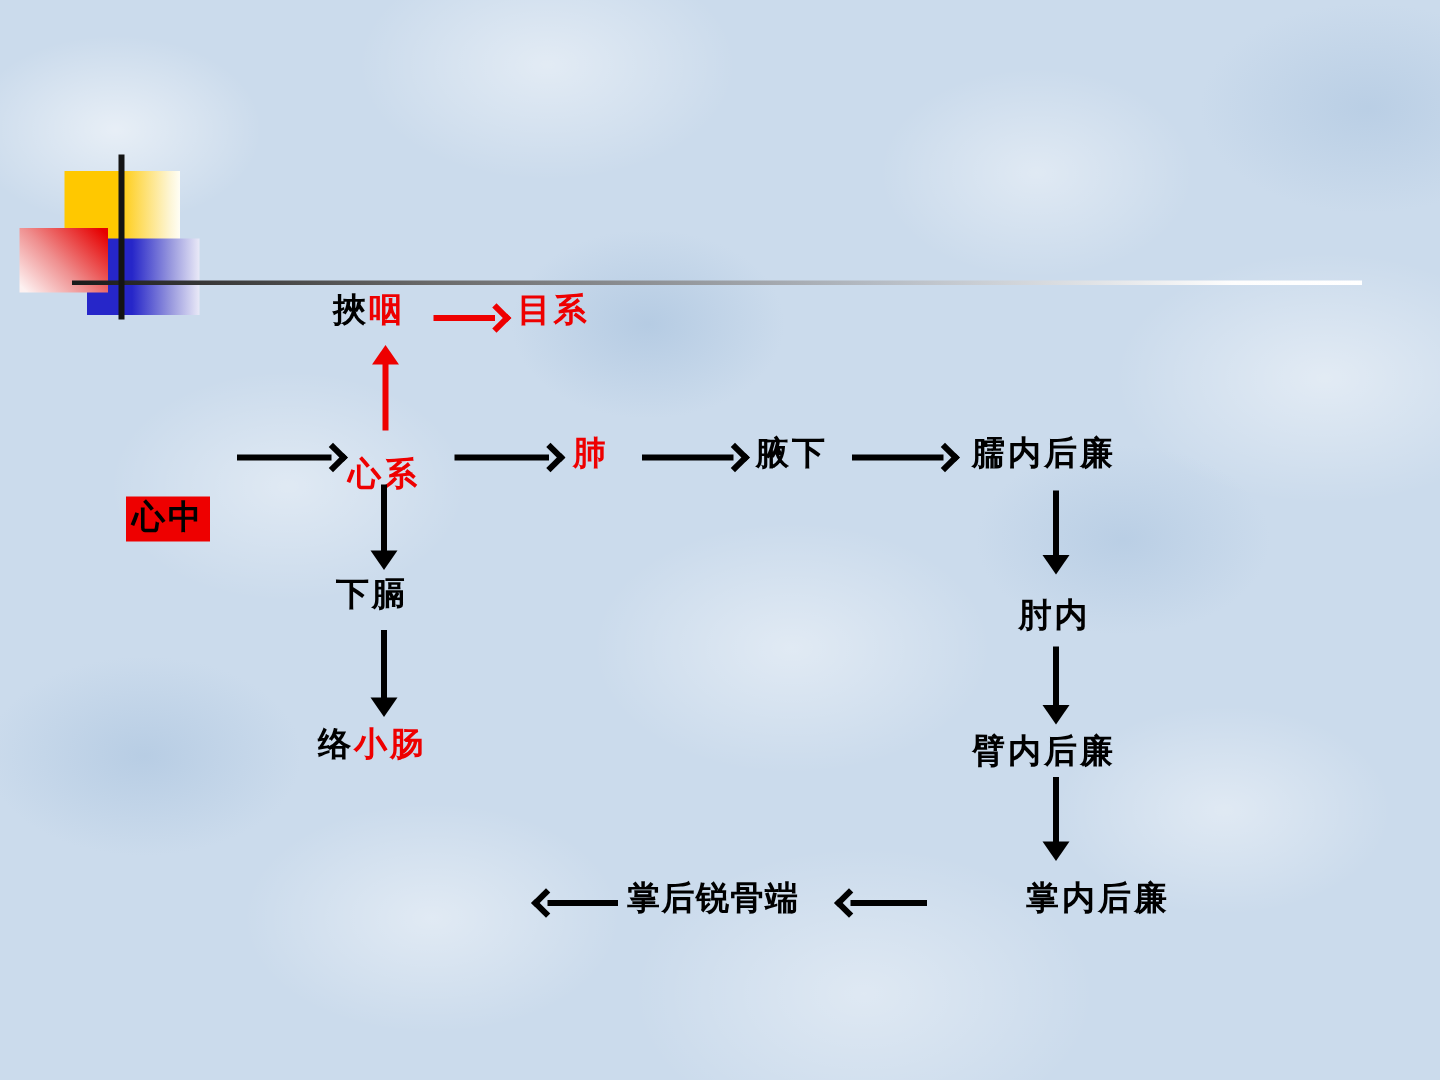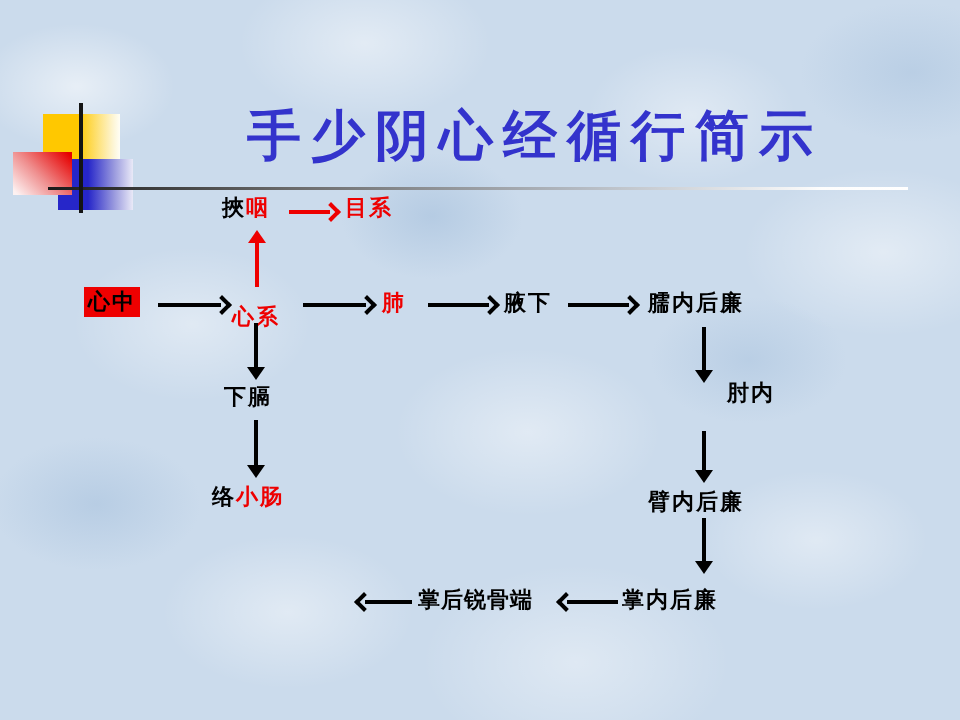--- a/index.html
+++ b/index.html
@@ -37,21 +37,21 @@
     background:linear-gradient(to right,#ffc800 45%,#fdf6d8 92%,#fffef5 100%);}
   .sq-blue{left:58px;top:159px;width:75px;height:51px;
     background:linear-gradient(to right,#2626c9 40%,#9a9ade 75%,#e9e9f7 100%);}
   .sq-red{left:13px;top:152px;width:59px;height:43px;
     background:linear-gradient(225deg,#e60000 5%,#ef8f8f 55%,#fdf1f1 95%);}
   .vline{position:absolute;left:79px;top:103px;width:4px;height:110px;background:#141414;}
   
   .node{position:absolute;font-size:22px;font-weight:bold;color:#000;
     white-space:nowrap;letter-spacing:2px;line-height:1.2;}
   .red-text{color:#ee0000;}
-  .box-red{background:#ee0000;padding:2px 4px;}
+  .box-red{background:#ee0000;padding:2px 4px;margin-top:44px;}
   .box-yellow{background:#ffff00;padding:2px 4px;}
   
   .harrow{position:absolute;height:20px;}
   .harrow .shaft{position:absolute;top:8px;height:4px;background:#000;}
   .harrow.right .shaft{left:0;right:9px;}
   .harrow.left .shaft{left:9px;right:0;}
   .harrow .head{position:absolute;top:3px;width:14px;height:14px;box-sizing:border-box;
     border-top:4px solid #000;border-right:4px solid #000;}
   .harrow.right .head{right:1px;transform:rotate(45deg);}
   .harrow.left .head{left:1px;transform:rotate(225deg);}
@@ -72,21 +72,20 @@
 <body>
 
 <div class="slide">
 
   <div class="sq sq-yellow"></div>
   <div class="sq sq-blue"></div>
   <div class="sq sq-red"></div>
   <div class="separator"></div>
   <div class="vline"></div>
 
-  <div class="title">手少阴心经循行简示</div>
 
   <div class="node" style="left:222px;top:195px;">
     <span>挾</span><span class="red-text">咽</span>
   </div>
   <div class="harrow right red" style="left:289px;top:202px;width:50px;">
     <div class="shaft"></div>
     <div class="head"></div>
   </div>
   <div class="node red-text" style="left:345px;top:195px;">目系</div>
   <div class="varrow up red" style="left:247px;top:230px;height:57px;">
@@ -126,31 +125,31 @@
     <div class="tri"></div>
   </div>
   <div class="node" style="left:212px;top:484px;">
     <span>络</span><span class="red-text">小肠</span>
   </div>
 
   <div class="varrow down" style="left:694px;top:327px;height:56px;">
     <div class="shaft"></div>
     <div class="tri"></div>
   </div>
-  <div class="node" style="left:679px;top:380px;margin-left:48px;">肘内</div>
+  <div class="node" style="left:679px;top:398px;">肘内</div>
   <div class="varrow down" style="left:694px;top:431px;height:52px;">
     <div class="shaft"></div>
     <div class="tri"></div>
   </div>
   <div class="node" style="left:648px;top:489px;">臂内后廉</div>
   <div class="varrow down" style="left:694px;top:518px;height:56px;">
     <div class="shaft"></div>
     <div class="tri"></div>
   </div>
-  <div class="node" style="left:622px;top:587px;text-align:center;">掌内后廉</div>
+  <div class="node" style="left:684px;top:587px;text-align:center;">掌内后廉</div>
 
   <div class="harrow left" style="left:558px;top:592px;width:60px;">
     <div class="shaft"></div>
     <div class="head"></div>
   </div>
   <div class="node" style="left:418px;top:587px;letter-spacing:1px;">掌后锐骨端</div>
   <div class="harrow left" style="left:356px;top:592px;width:56px;">
     <div class="shaft"></div>
     <div class="head"></div>
   </div>

